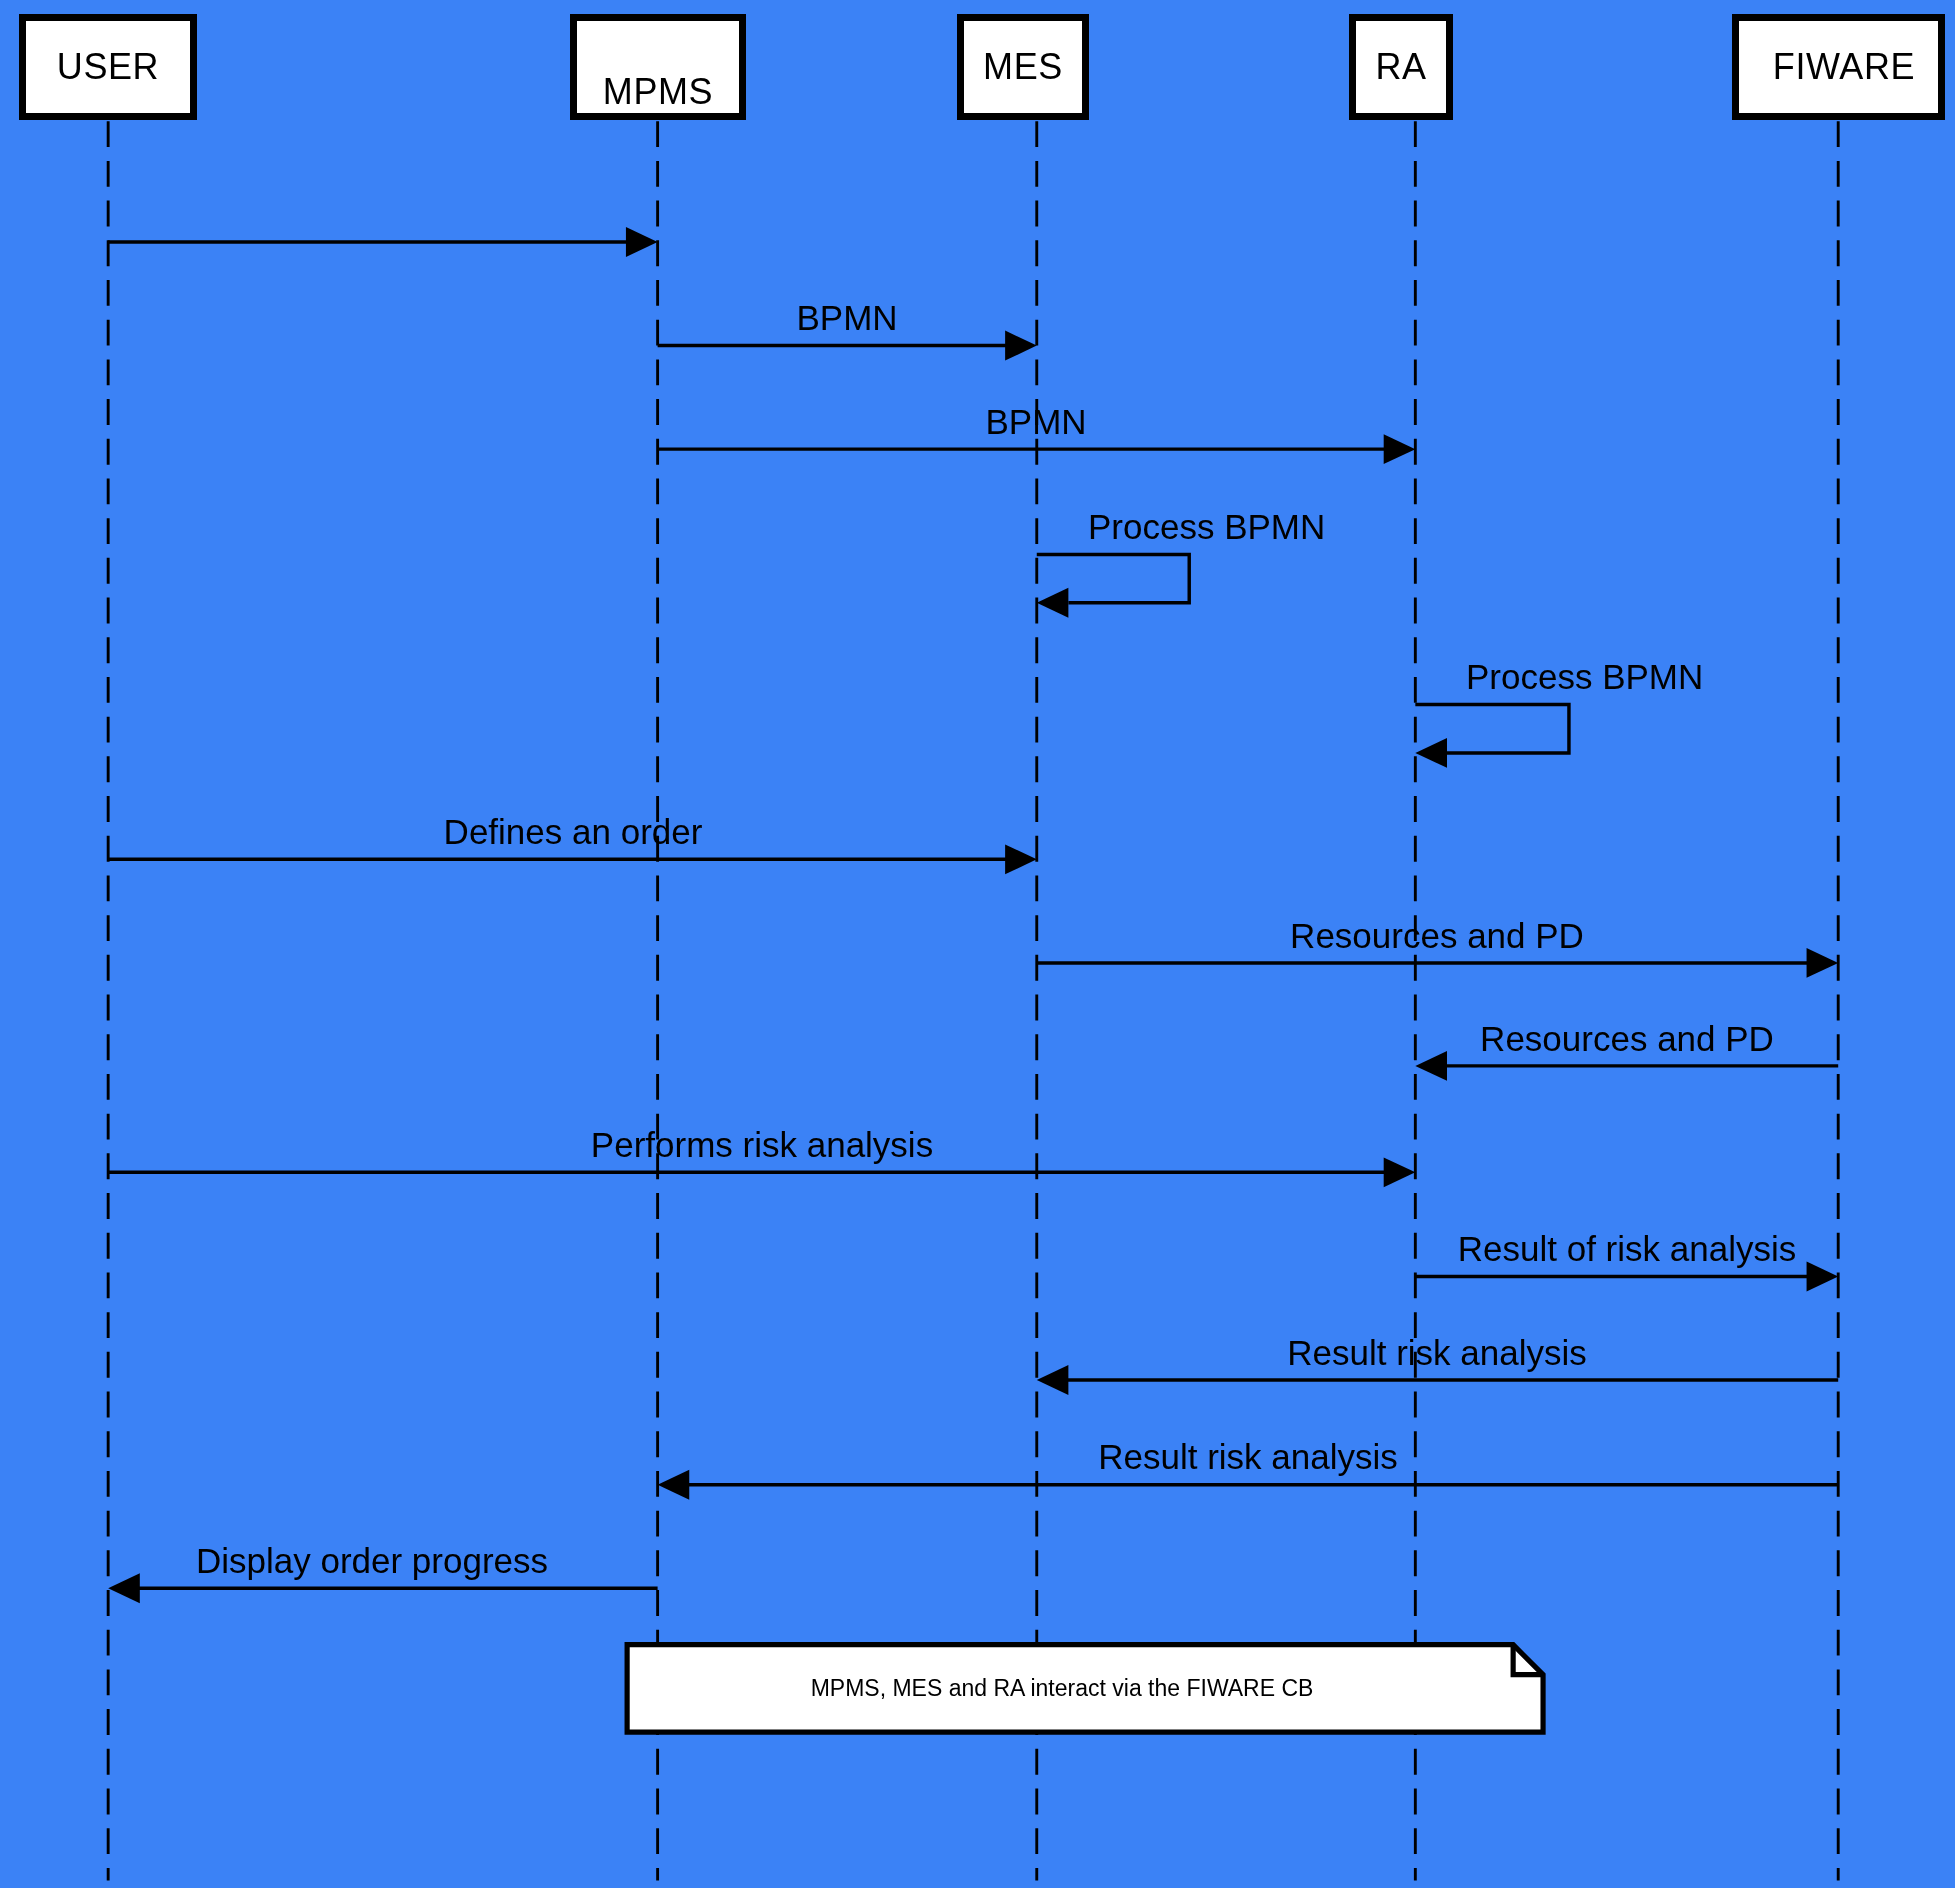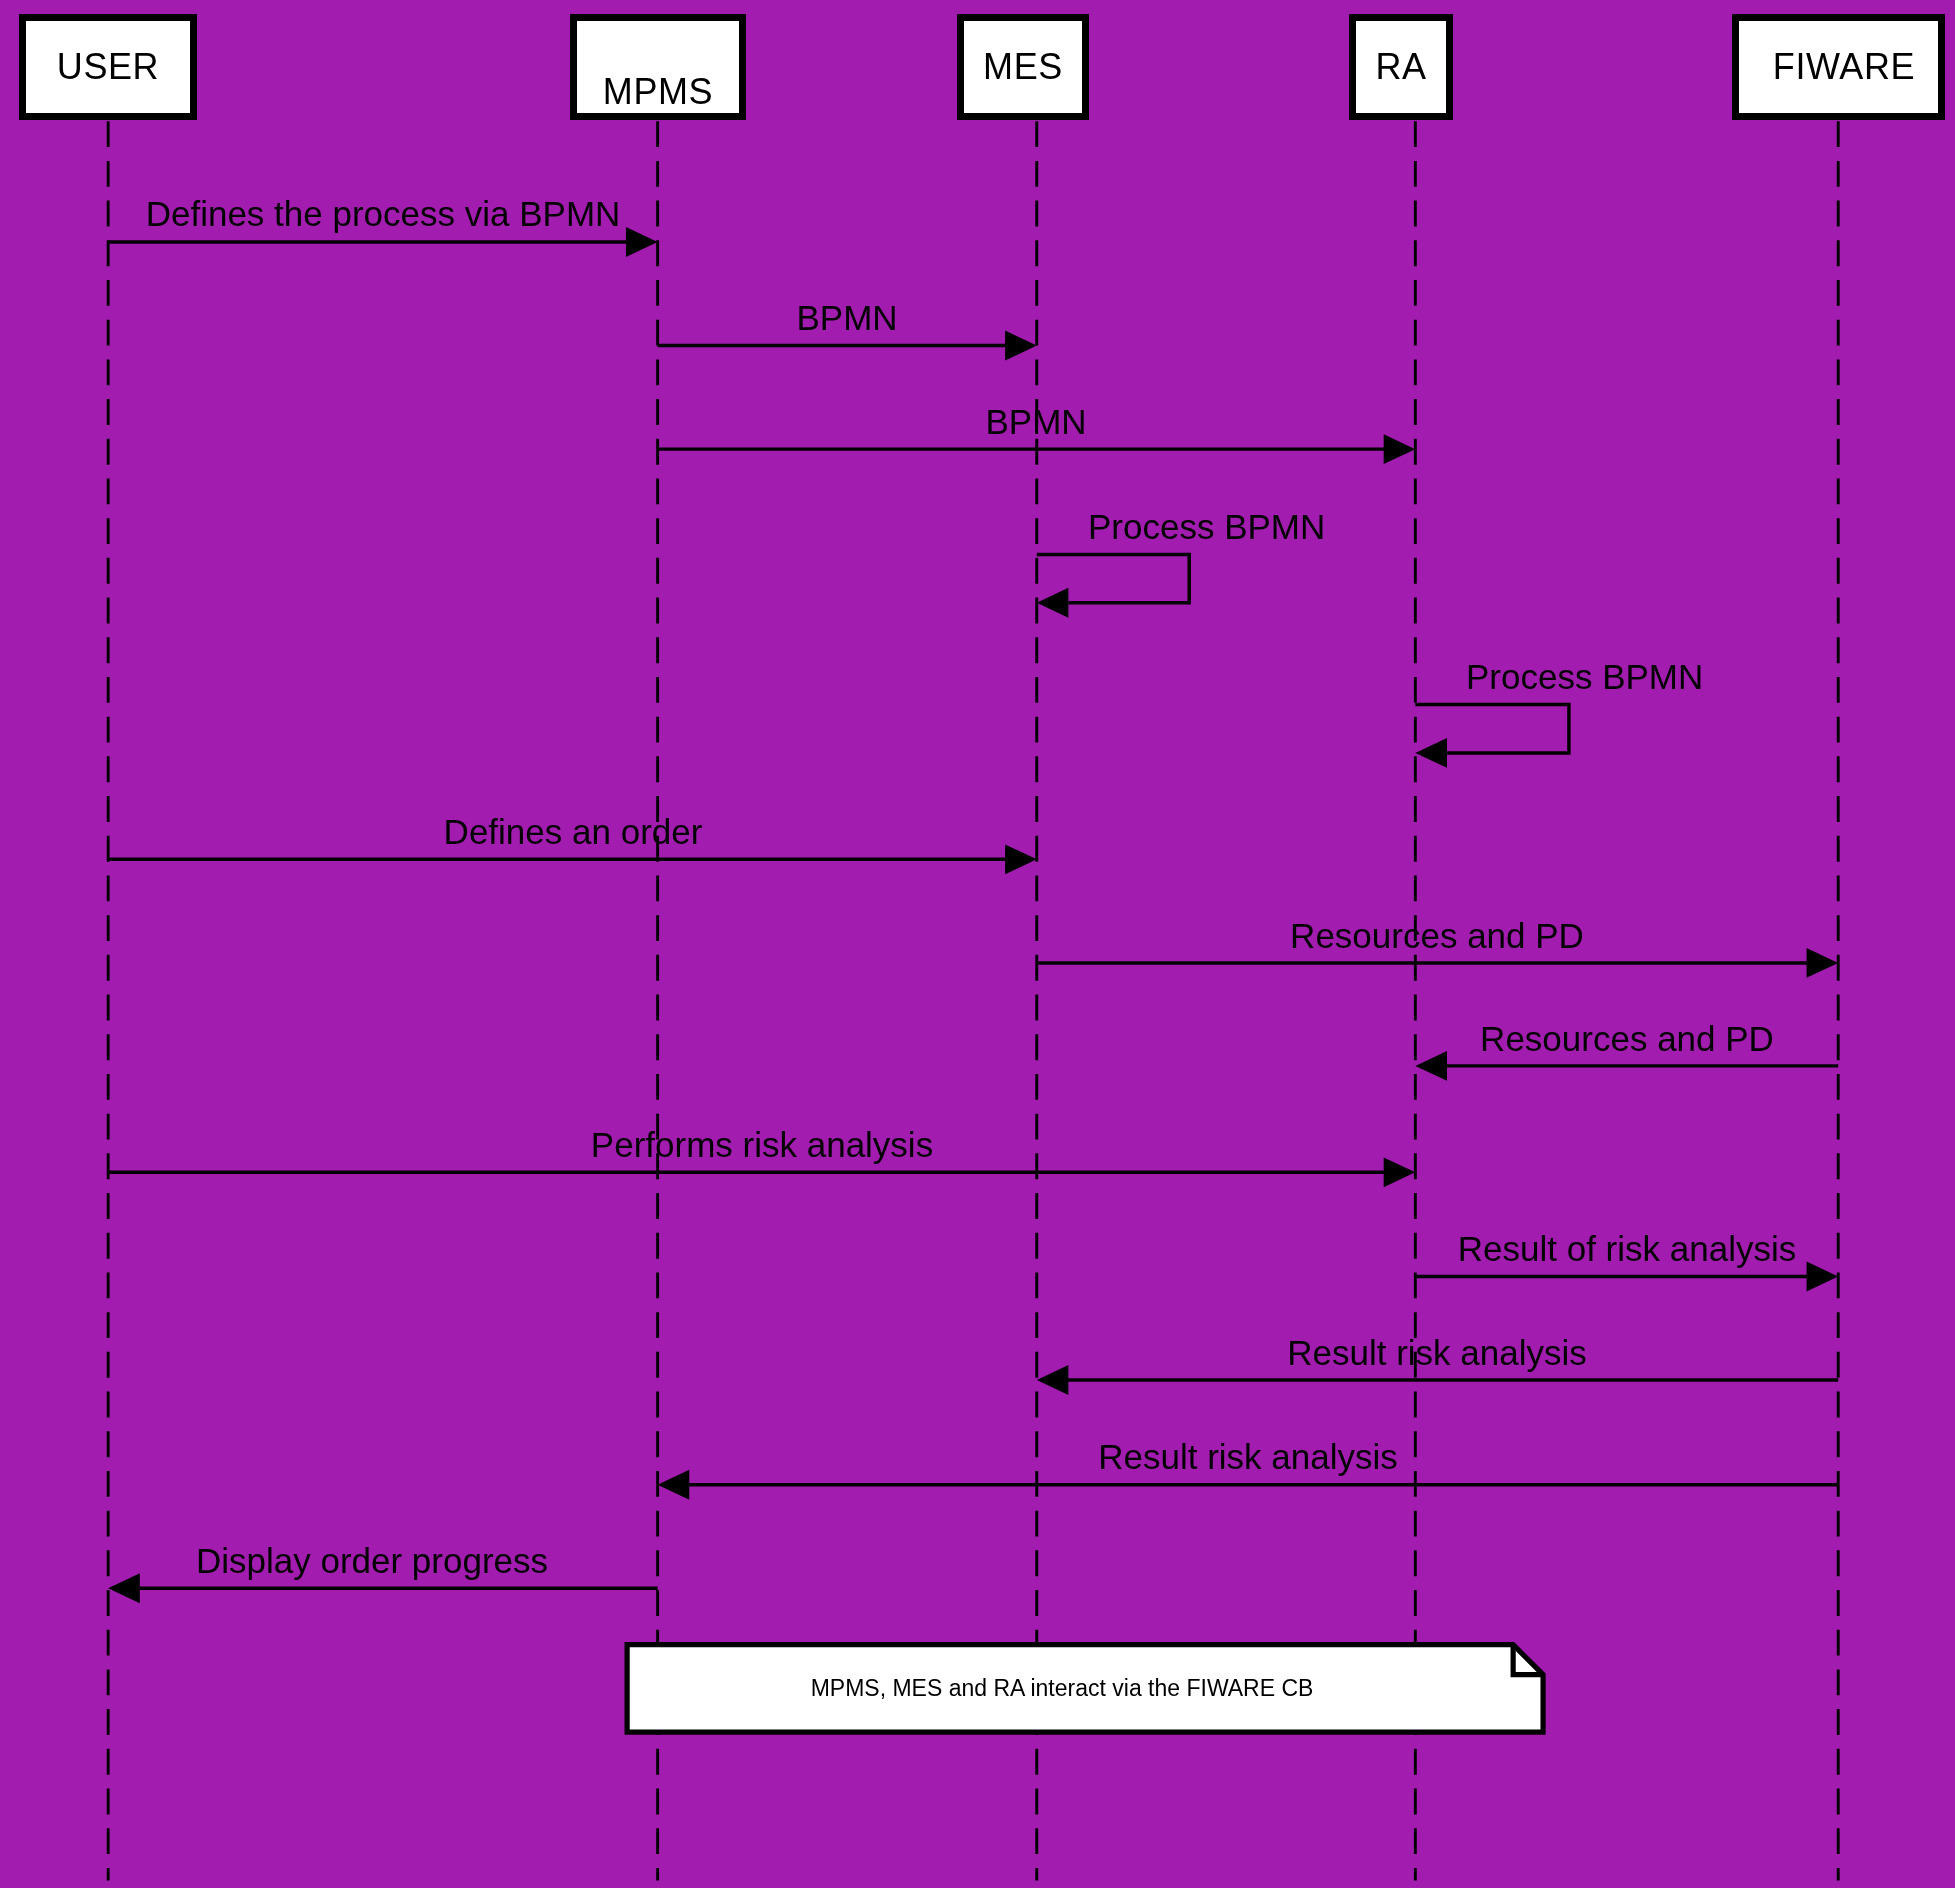--- a/index.html
+++ b/index.html
@@ -4,21 +4,21 @@
 <style>
   html, body {
     margin: 0;
     padding: 0;
     background: #ffffff;
   }
   #canvas {
     position: relative;
     width: 1955px;
     height: 1889px;
-    background: #a21caf;
+    background: #3b82f6;
     font-family: "Liberation Sans", sans-serif;
     color: #000000;
     overflow: hidden;
   }
   #linework {
     position: absolute;
     left: 0;
     top: 0;
   }
   .pbox {
@@ -163,21 +163,20 @@
   <div class="pbox" style="left:957px; width:132px;">
     <span>MES</span>
   </div>
   <div class="pbox" style="left:1349px; width:104px;">
     <span>RA</span>
   </div>
   <div class="pbox" style="left:1732px; width:213px;padding-left:11px;">
     <span>FIWARE</span>
   </div>
 
-  <div class="msg-label centered" style="left:383px;  top:194px;">Defines the process via BPMN</div>
   <div class="msg-label centered" style="left:847px; top:298px;">BPMN</div>
   <div class="msg-label centered" style="left:1036px; top:402px;">BPMN</div>
   <div class="msg-label" style="left:1088px; top:507px;">Process BPMN</div>
   <div class="msg-label" style="left:1466px; top:657px;">Process BPMN</div>
   <div class="msg-label centered" style="left:573px;  top:812px;">Defines an order</div>
   <div class="msg-label centered" style="left:1437px; top:916px;">Resources and PD</div>
   <div class="msg-label centered" style="left:1627px; top:1019px;">Resources and PD</div>
   <div class="msg-label centered" style="left:762px; top:1125px;">Performs risk analysis</div>
   <div class="msg-label centered" style="left:1627px; top:1229px;">Result of risk analysis</div>
   <div class="msg-label centered" style="left:1437px; top:1333px;">Result risk analysis</div>

